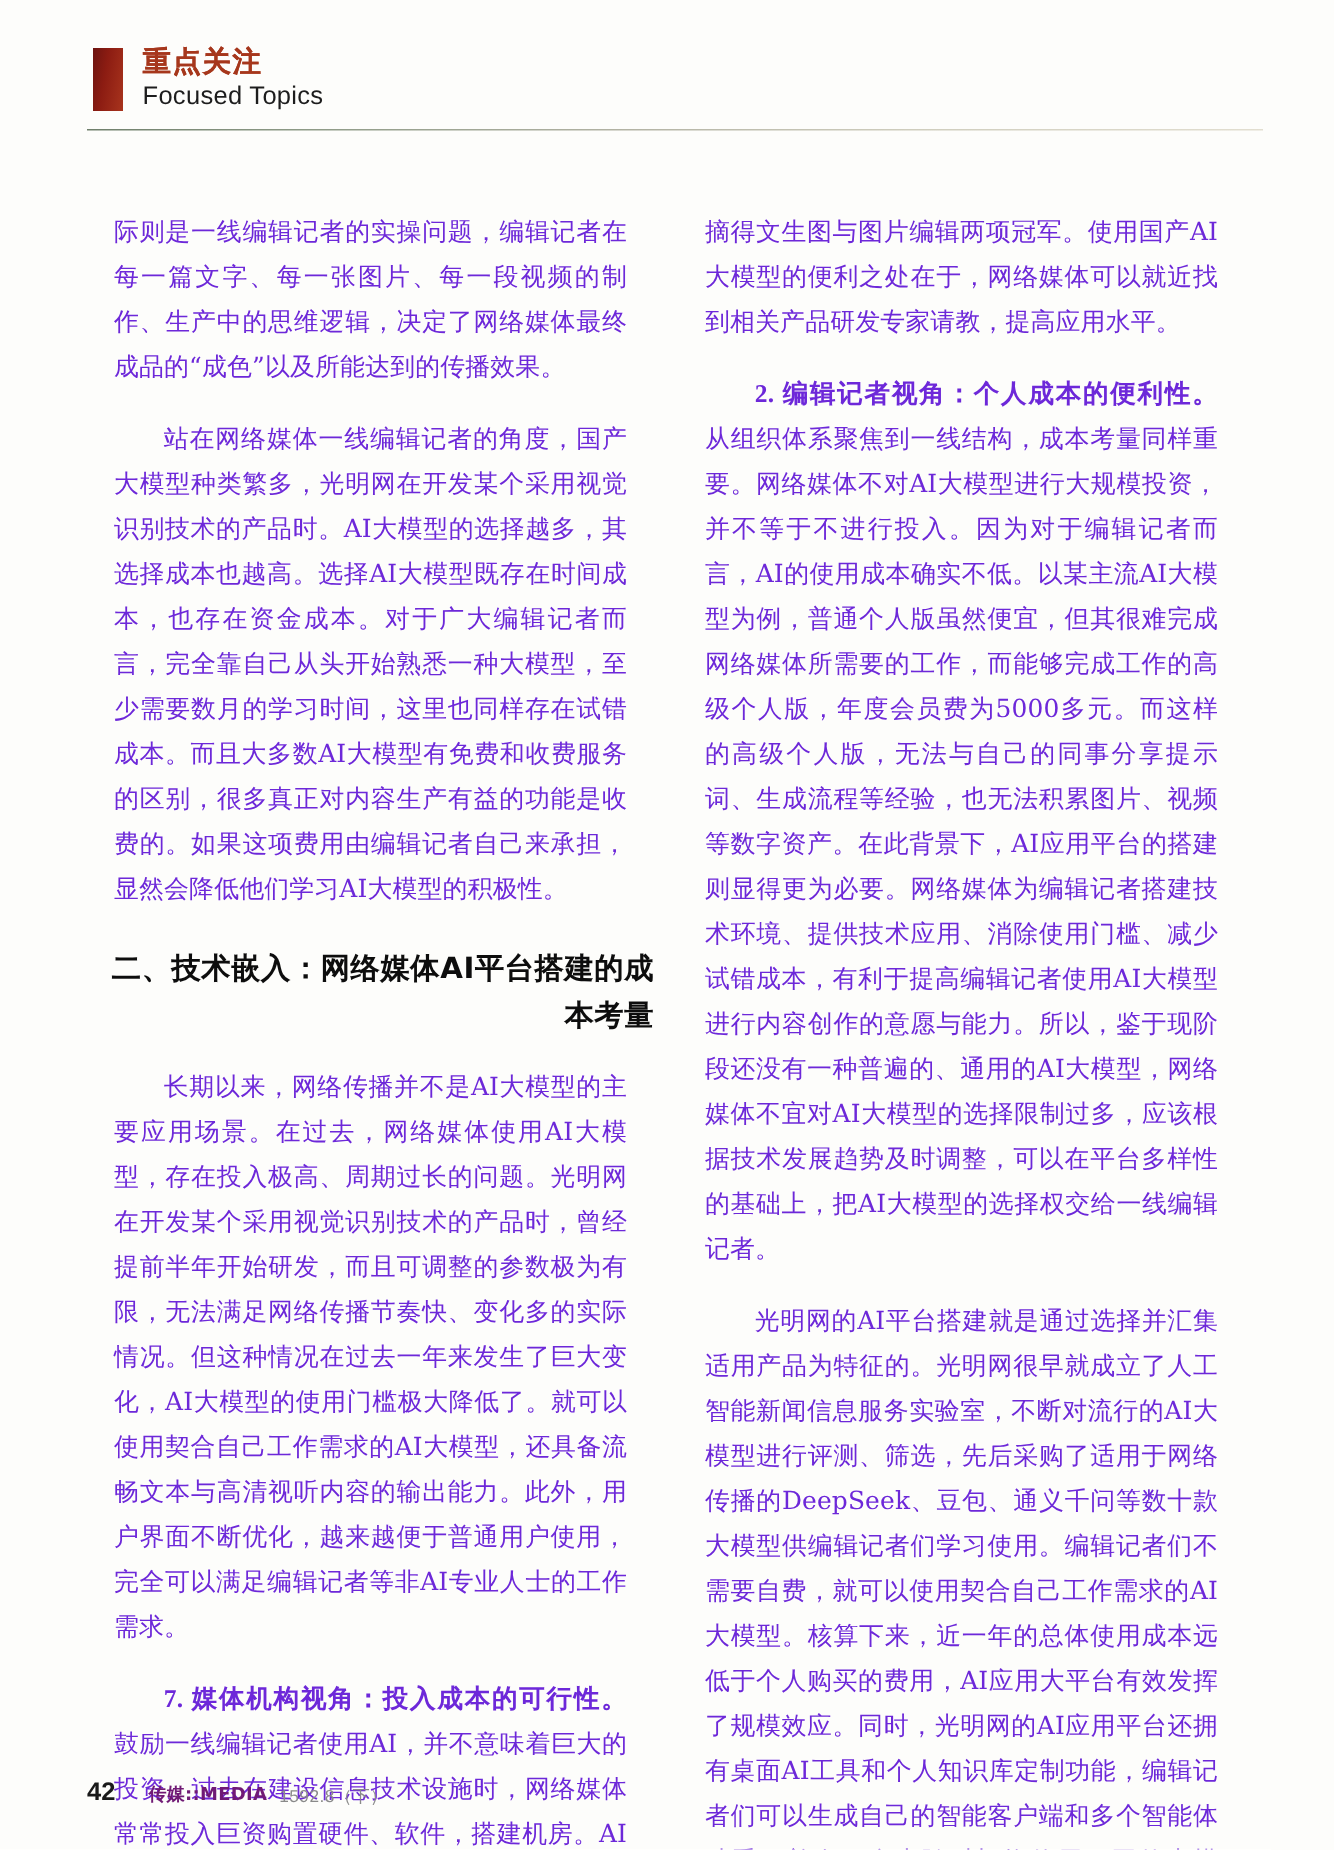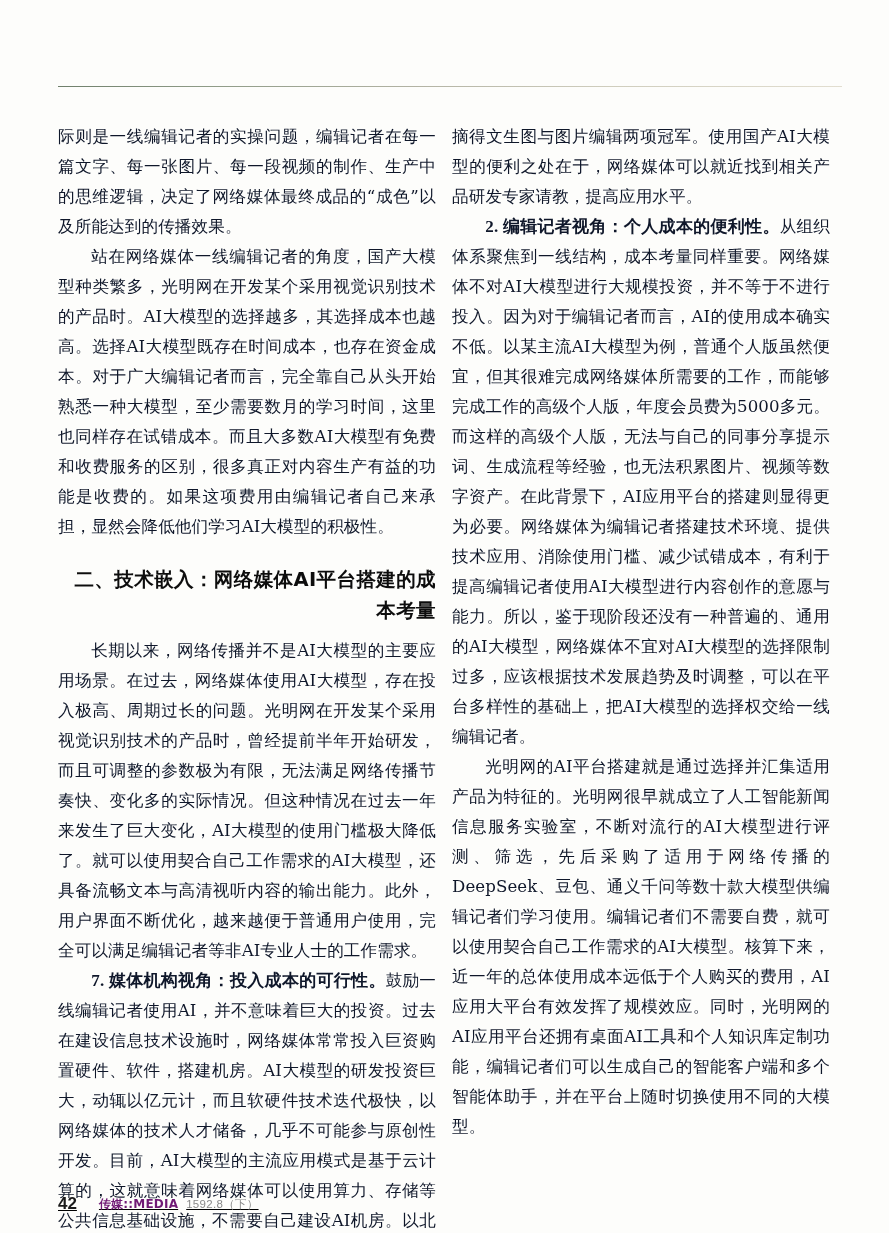--- a/index.html
+++ b/index.html
@@ -75,24 +75,24 @@
   
   .col {
     position: absolute;
     top: 122px;
     width: 378px;
   }
   .col-left  { left: 58px; }
   .col-right { left: 452px; }
 
   p.body {
-    margin: 0;
+    margin: 18px;
     font-size: 16.6px;
     line-height: 30px;
-    color: #0f172a;
+    color: #6d28d9;
     text-align: justify;
     text-justify: inter-character;
     letter-spacing: 0.1px;
     font-family: "DejaVu Serif", "Liberation Serif", serif;
   }
   p.body.indent { text-indent: 2em; }
   p.body.noindent { text-indent: 0; }
 
   
   .runin {
@@ -110,26 +110,25 @@
     line-height: 31px;
     color: #0d0d0d;
     letter-spacing: 0.4px;
     text-align: right;
   }
 
   
   .footer {
     position: absolute;
     left: 58px;
-    bottom: 18px;
+    bottom: 28px;
     height: 22px;
     display: flex;
-    align-items: center;
+    align-items: flex-end;
     gap: 22px;
-    text-decoration: underline;
   }
   .folio {
     font-family: "Liberation Sans", "DejaVu Sans", sans-serif;
     font-weight: bold;
     font-size: 17px;
     color: #1a1a1a;
   }
   .imprint {
     font-family: "DejaVu Sans", "Liberation Sans", sans-serif;
     font-weight: bold;
@@ -143,20 +142,25 @@
     color: #8a8a8a;
     letter-spacing: 0.3px;
     margin-left: -14px;
   }
 </style>
 </head>
 <body>
 
 <div class="page">
 
+  <div class="masthead">
+    <div class="masthead-bar"></div>
+    <div class="masthead-cn">重点关注</div>
+    <div class="masthead-en">Focused Topics</div>
+  </div>
   <div class="masthead-rule"></div>
 
   <div class="col col-left">
 
     <p class="body noindent">际则是一线编辑记者的实操问题，编辑记者在每一篇文字、每一张图片、每一段视频的制作、生产中的思维逻辑，决定了网络媒体最终成品的“成色”以及所能达到的传播效果。</p>
 
     <p class="body indent">站在网络媒体一线编辑记者的角度，国产大模型种类繁多，光明网在开发某个采用视觉识别技术的产品时。AI大模型的选择越多，其选择成本也越高。选择AI大模型既存在时间成本，也存在资金成本。对于广大编辑记者而言，完全靠自己从头开始熟悉一种大模型，至少需要数月的学习时间，这里也同样存在试错成本。而且大多数AI大模型有免费和收费服务的区别，很多真正对内容生产有益的功能是收费的。如果这项费用由编辑记者自己来承担，显然会降低他们学习AI大模型的积极性。</p>
 
     <h2 class="section">二、技术嵌入：网络媒体AI平台搭建的成本考量</h2>
 

